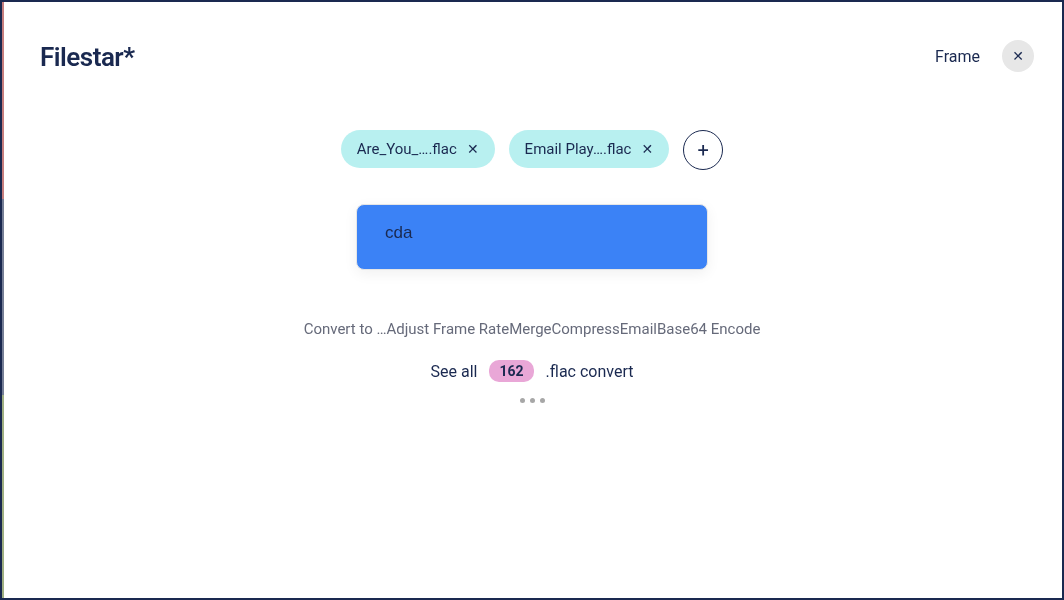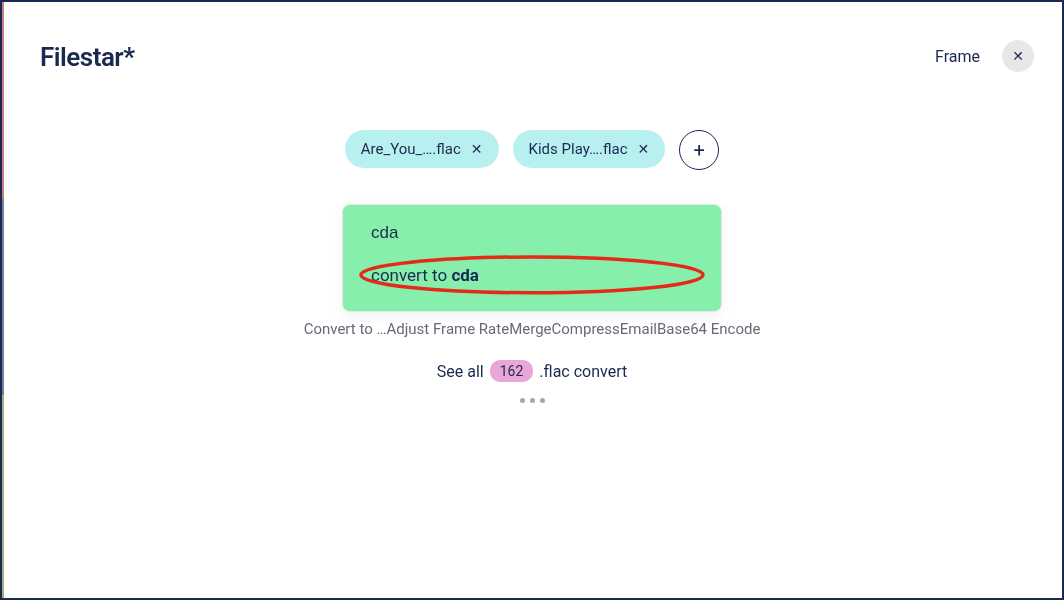--- a/index.html
+++ b/index.html
@@ -94,22 +94,22 @@
     cursor: pointer;
     background: #fff;
   }
 
   
   .dropdown {
     position: absolute;
     top: 202px;
     left: 50%;
     transform: translateX(-50%);
-    width: 380px;
-    background: #86efac;
+    width: 352px;
+    background: #3b82f6;
     border: 1px solid #e6e6e6;
     border-radius: 8px;
     box-shadow: 0 4px 14px rgba(0,0,0,0.06);
     padding: 18px 0 14px;
     z-index: 10;
   }
   .dropdown-input-wrap {
     padding: 0 28px 12px;
     position: relative;
   }
@@ -159,31 +159,31 @@
     z-index: 1;
   }
   .skill-item { cursor: pointer; }
   .see-all-row {
     position: absolute;
     top: 358px;
     left: 0; right: 0;
     display: flex;
     justify-content: center;
     align-items: center;
-    gap: 6px;
+    gap: 12px;
     font-size: 16px;
     color: #1a2950;
   }
   .count-badge {
     background: #e9a7d7;
     color: #1a2950;
     border-radius: 10px;
     padding: 3px 10px;
     font-size: 14px;
-    font-weight: 400;
+    font-weight: 700;
   }
   .dots-loader {
     position: absolute;
     top: 396px;
     left: 0; right: 0;
     display: flex;
     justify-content: center;
     gap: 5px;
   }
   .dots-loader span {
@@ -208,49 +208,41 @@
     </div>
   </div>
 </div>
 
 <div class="chips-row">
   <div class="chip">
     <span>Are_You_….flac</span>
     <span class="chip-close">✕</span>
   </div>
   <div class="chip">
-    <span>Kids Play….flac</span>
+    <span>Email Play….flac</span>
     <span class="chip-close">✕</span>
   </div>
   <div class="add-circle">
     <span>+</span>
   </div>
 </div>
 
 <div class="skill-row">
   <span class="skill-item">Convert to …</span>
   <span class="skill-item">Adjust Frame Rate</span>
   <span class="skill-item">Merge</span>
   <span class="skill-item">Compress</span>
   <span class="skill-item">Email</span>
   <span class="skill-item">Base64 Encode</span>
 </div>
 
 <div class="dropdown">
   <div class="dropdown-input-wrap">
     <input class="dropdown-input" value="cda" style="">
   </div>
-  <div class="dd-suggestion-wrap">
-    <span class="dd-suggestion">
-      <span>convert to </span><b>cda</b>
-    </span>
-    <svg class="highlight-ellipse" viewBox="0 0 356 44" preserveAspectRatio="none">
-      <ellipse cx="178" cy="22" rx="172" ry="18" fill="none" stroke="#e52a1a" stroke-width="3.5"></ellipse>
-    </svg>
-  </div>
 </div>
 
 <div class="see-all-row">
   <span>See all</span>
   <span class="count-badge">162</span>
   <span>.flac convert</span>
 </div>
 
 <div class="dots-loader">
   <span></span>

